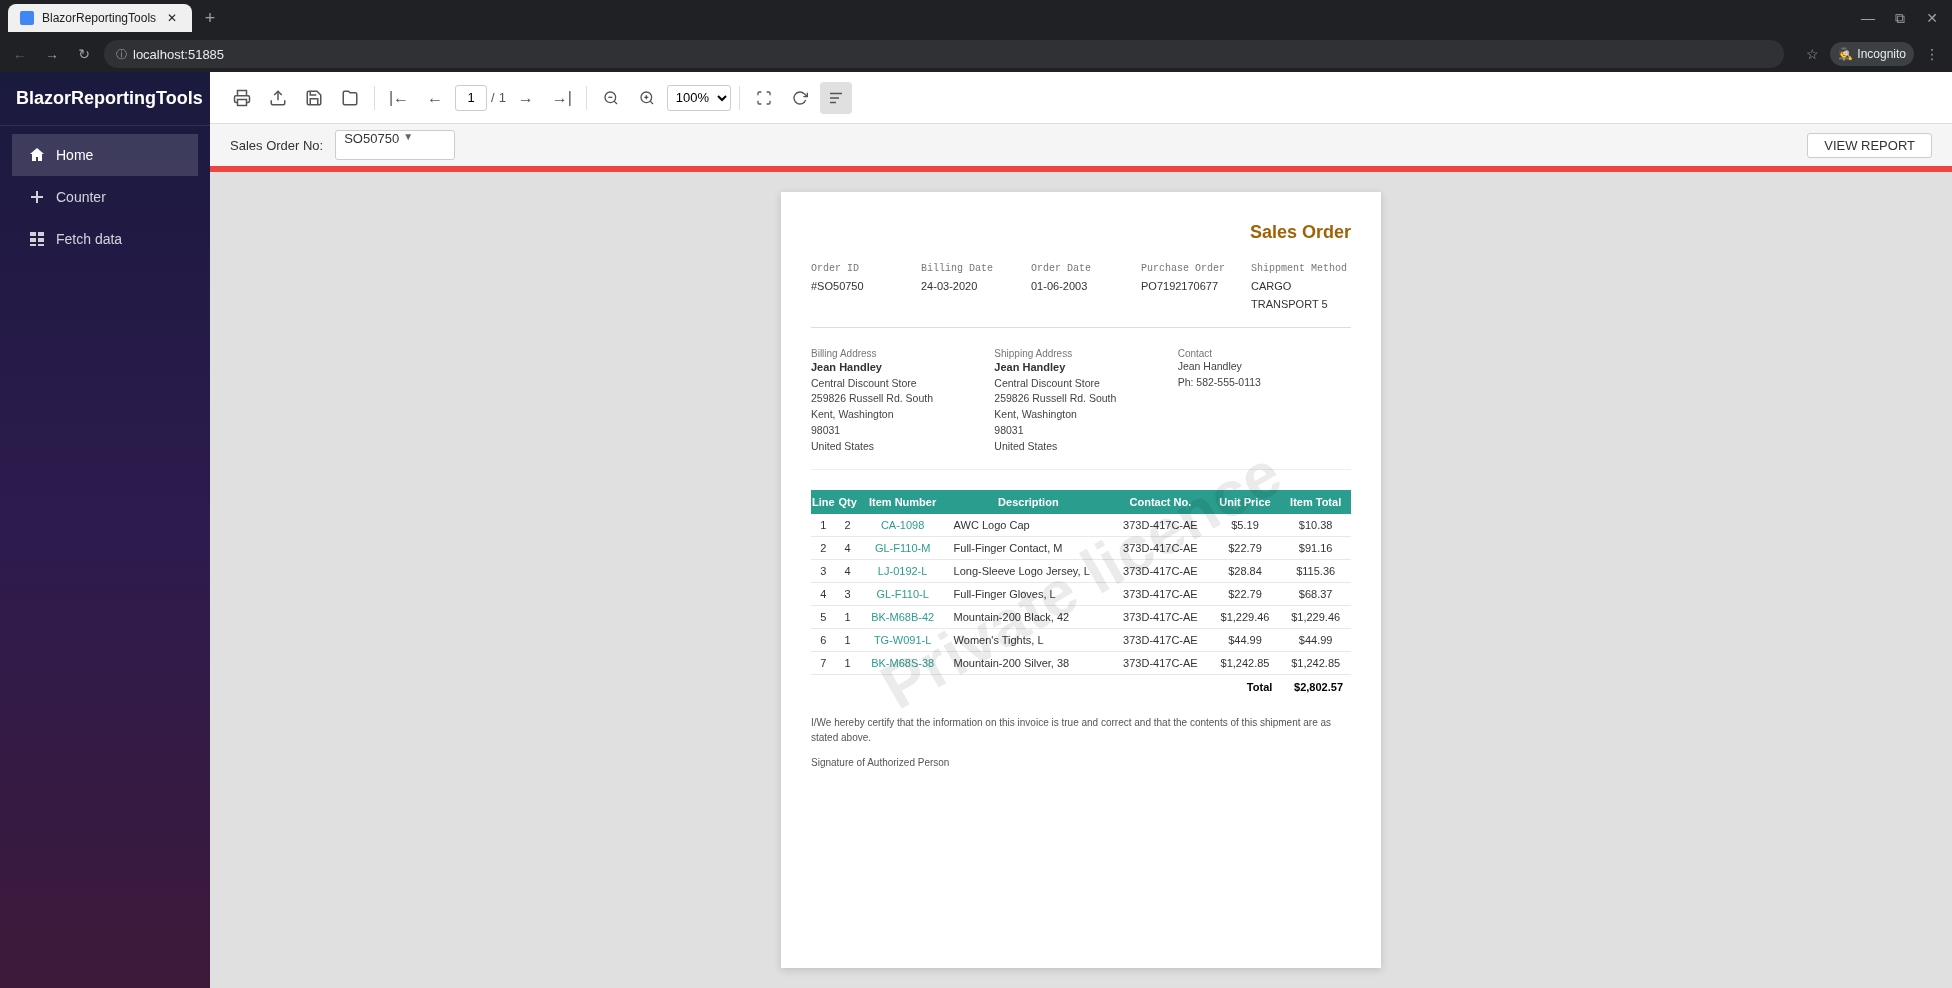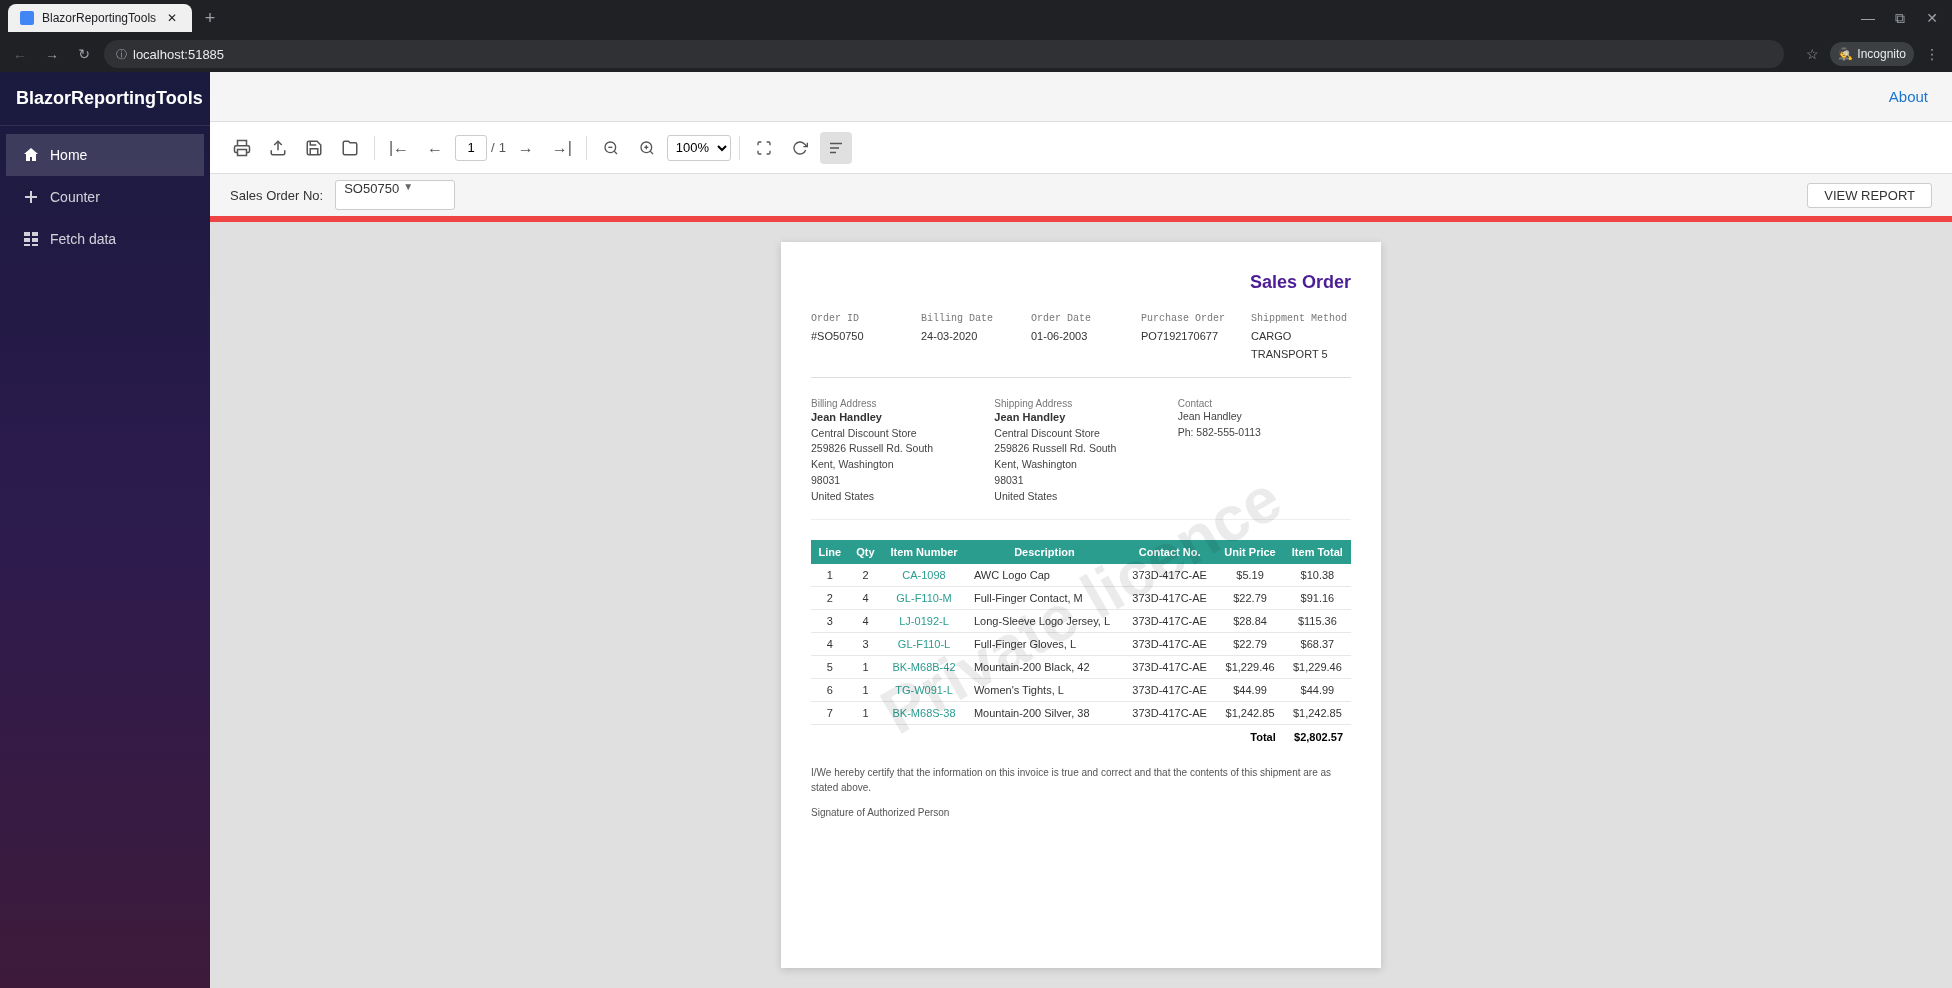--- a/index.html
+++ b/index.html
@@ -22,21 +22,21 @@
     .browser-actions { display: flex; align-items: center; gap: 6px; margin-left: 8px; }
     .browser-action-btn { width: 24px; height: 24px; display: flex; align-items: center; justify-content: center; color: #9aa0a6; font-size: 14px; cursor: pointer; border-radius: 50%; }
     .incognito-btn { display: flex; align-items: center; gap: 4px; color: #e8eaed; font-size: 12px; background: #3c4043; border-radius: 12px; padding: 2px 8px; height: 24px; }
 
     
     .app-wrapper { display: flex; flex: 1; overflow: hidden; }
 
     
     .sidebar { width: 210px; background: linear-gradient(180deg, #1a1a3e 0%, #2d1b4e 50%, #3d1a3a 100%); flex-shrink: 0; display: flex; flex-direction: column; }
     .sidebar-brand { padding: 16px; color: #fff; font-size: 18px; font-weight: 600; border-bottom: 1px solid rgba(255,255,255,0.1); }
-    .sidebar-nav { padding: 8px 6px; }
+    .sidebar-nav { padding: 8px 12px; }
     .sidebar-item { display: flex; align-items: center; gap: 10px; padding: 12px 16px; color: rgba(255,255,255,0.8); font-size: 14px; cursor: pointer; }
     .sidebar-item.active { background: rgba(255,255,255,0.15); color: #fff; }
     .sidebar-icon { width: 18px; height: 18px; display: flex; align-items: center; justify-content: center; flex-shrink: 0; }
 
     
     .main-content { flex: 1; background: #e8e8e8; display: flex; flex-direction: column; overflow: hidden; }
 
     
     .topbar { background: #f5f5f5; height: 50px; display: flex; align-items: center; justify-content: flex-end; padding: 0 24px; border-bottom: 1px solid #ddd; }
     .about-link { color: #1976d2; font-size: 15px; cursor: pointer; text-decoration: none; }
@@ -59,35 +59,35 @@
     .filter-dropdown-arrow { color: #666; font-size: 10px; }
     .view-report-btn { margin-left: auto; background: #fff; border: 1px solid #ccc; border-radius: 3px; padding: 4px 16px; font-size: 13px; color: #333; cursor: pointer; }
 
     
     .report-area { flex: 1; overflow-y: auto; background: #e0e0e0; padding: 20px; display: flex; justify-content: center; }
 
     
     .report-doc { background: #fff; width: 600px; min-height: 700px; padding: 30px; box-shadow: 0 2px 8px rgba(0,0,0,0.15); position: relative; }
     .watermark { position: absolute; top: 50%; left: 50%; transform: translate(-50%, -50%) rotate(-30deg); font-size: 64px; color: rgba(0,0,0,0.08); font-weight: bold; pointer-events: none; white-space: nowrap; z-index: 10; }
 
-    .report-title { text-align: right; font-size: 18px; font-weight: bold; color: #4c1d95; margin-bottom: 20px; }
+    .report-title { text-align: right; font-size: 18px; font-weight: bold; color: #a16207; margin-bottom: 20px; }
 
     .order-info { display: grid; grid-template-columns: repeat(5, 1fr); gap: 10px; margin-bottom: 20px; border-bottom: 1px solid #ddd; padding-bottom: 15px; }
     .info-field label { font-size: 10px; color: #777; display: block; margin-bottom: 2px; font-family: Liberation Mono, monospace; }
     .info-field span { font-size: 11px; color: #333; font-weight: 500; }
 
     .address-section { display: grid; grid-template-columns: 1fr 1fr 1fr; gap: 10px; margin-bottom: 20px; padding-bottom: 15px; border-bottom: 1px solid #eee; }
     .address-block label { font-size: 10px; color: #777; display: block; }
     .address-block .addr-name { font-weight: bold; font-size: 11px; color: #333; }
     .address-block p { font-size: 10.5px; color: #444; line-height: 1.5; }
 
     
     .order-table { width: 100%; border-collapse: collapse; font-size: 11px; margin-bottom: 10px; }
     .order-table thead tr { background: #2a9d8f; color: #fff; }
-    .order-table thead th { padding: 6px 7px; text-align: center; font-weight: 600; font-size: 11px; }
+    .order-table thead th { padding: 6px 0; text-align: center; font-weight: 600; font-size: 11px; }
     .order-table thead th.desc { text-align: center; }
     .order-table tbody tr td { padding: 5px 8px; border-bottom: 1px solid #e8e8e8; text-align: center; font-size: 11px; color: #333; }
     .order-table tbody tr td.center { text-align: center; }
     .order-table tbody tr td.left { text-align: left; }
     .order-table tbody tr td.teal { color: #2a9d8f; }
 
     .cert-text { font-size: 10px; color: #555; line-height: 1.5; margin-top: 16px; margin-bottom: 12px; }
     .sig-line { font-size: 10px; color: #555; margin-top: 4px; }
 
     
@@ -163,23 +163,20 @@
               <rect x="9" y="13" width="6" height="2"></rect>
           </svg>
         </div>
         <span>Fetch data</span>
       </div>
     </nav>
   </div>
 
   <div class="main-content">
 
-    <div class="topbar">
-      <a class="about-link">About</a>
-    </div>
 
     <div class="report-toolbar">
       <div class="toolbar-btn" title="Print">
         <svg width="18" height="18" viewBox="0 0 24 24" fill="none" stroke="currentColor" stroke-width="2">
           <path d="M6 9V2h12v7"></path>
             <rect x="6" y="14" width="12" height="8"></rect>
             <path d="M6 18H4a2 2 0 01-2-2v-5a2 2 0 012-2h16a2 2 0 012 2v5a2 2 0 01-2 2h-2"></path>
         </svg>
       </div>
       <div class="toolbar-btn" title="Export">

